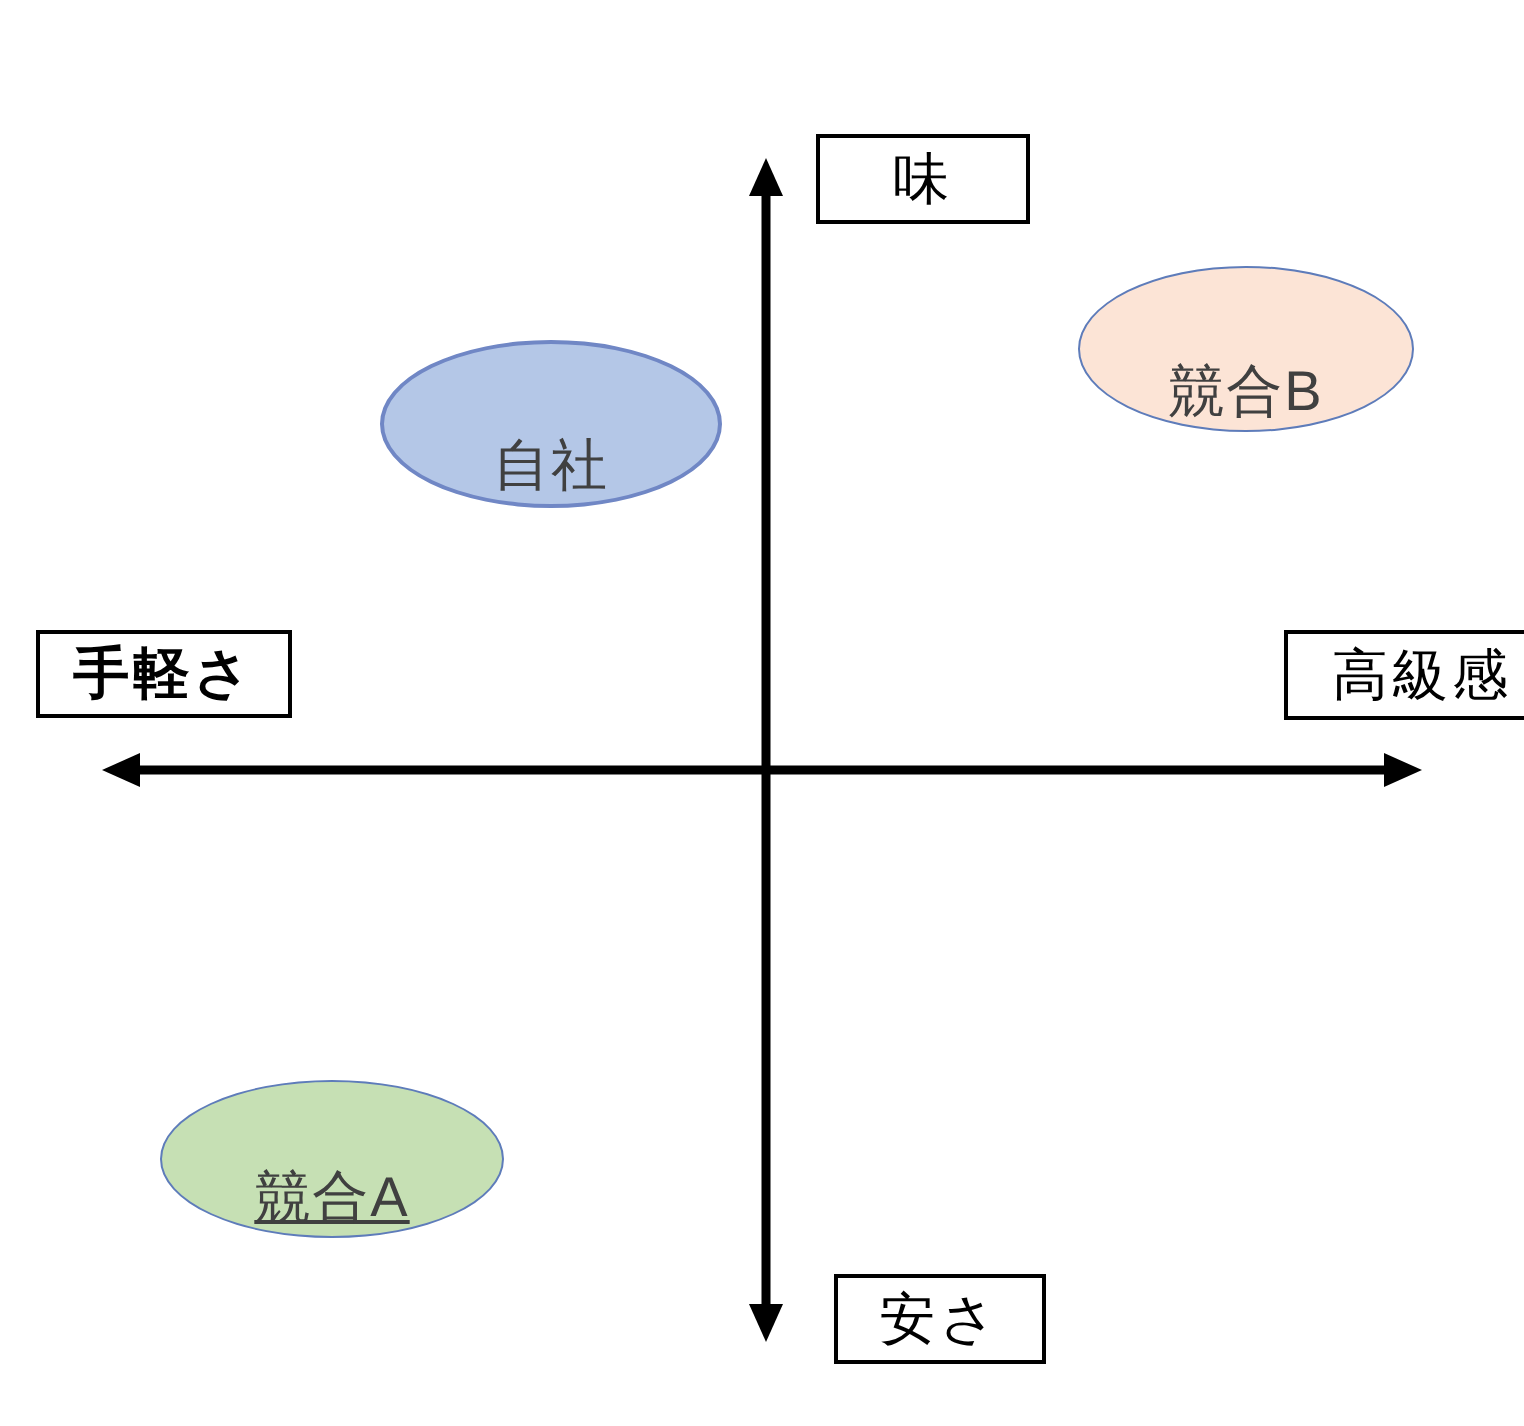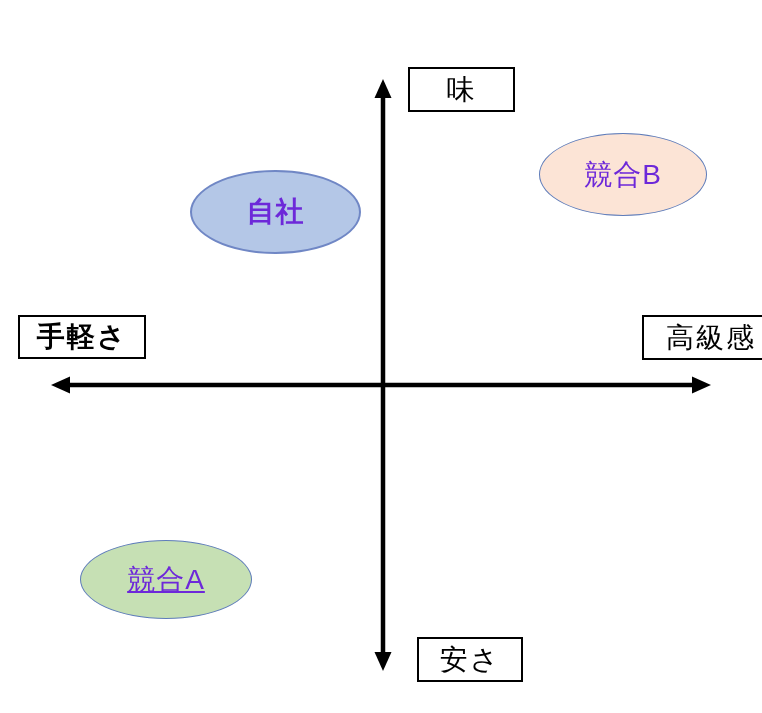--- a/index.html
+++ b/index.html
@@ -37,24 +37,24 @@
   }
   .box-taste      { left: 408px; top: 67px;  width: 107px; height: 45px; }
   .box-cheapness  { left: 417px; top: 637px; width: 106px; height: 45px; }
   .box-convenience{ left: 18px;  top: 315px; width: 128px; height: 44px; font-weight: bold; }
   .box-luxury     { left: 642px; top: 315px; width: 138px; height: 45px; }
   .entity-ellipse {
     position: absolute;
     box-sizing: border-box;
     border-radius: 50%;
     display: flex;
-    align-items: center;
+    align-items: flex-end;
     justify-content: center;
     font-size: 28px;
-    color: #6d28d9;
+    color: #404040;
     letter-spacing: 1px;
     border-style: solid;
     z-index: 1;
   }
   .ellipse-jisha   { left: 190px; top: 170px; width: 171px; height: 84px; border-width: 2px; }
   .ellipse-kyogo-b { left: 539px; top: 133px; width: 168px; height: 83px; border-width: 1.5px; }
   .ellipse-kyogo-a { left: 80px;  top: 540px; width: 172px; height: 79px; border-width: 1.5px; text-decoration: underline; }
 </style>
 </head>
 <body>
@@ -79,21 +79,21 @@
   </div>
 
   <div class="axis-label-box box-convenience">
     <span>手軽さ</span>
   </div>
 
   <div class="axis-label-box box-luxury">
     <span>高級感</span>
   </div>
 
-  <div class="entity-ellipse ellipse-jisha" style="background-color: rgb(180, 199, 231); border-color: rgb(112, 135, 197); font-weight: bold;">
+  <div class="entity-ellipse ellipse-jisha" style="background-color: rgb(180, 199, 231); border-color: rgb(112, 135, 197);">
     <span>自社</span>
   </div>
 
   <div class="entity-ellipse ellipse-kyogo-b" style="background-color: rgb(252, 228, 214); border-color: rgb(94, 124, 186);">
     <span>競合B</span>
   </div>
 
   <div class="entity-ellipse ellipse-kyogo-a" style="background-color: rgb(198, 224, 180); border-color: rgb(94, 124, 186);">
     <span>競合A</span>
   </div>

